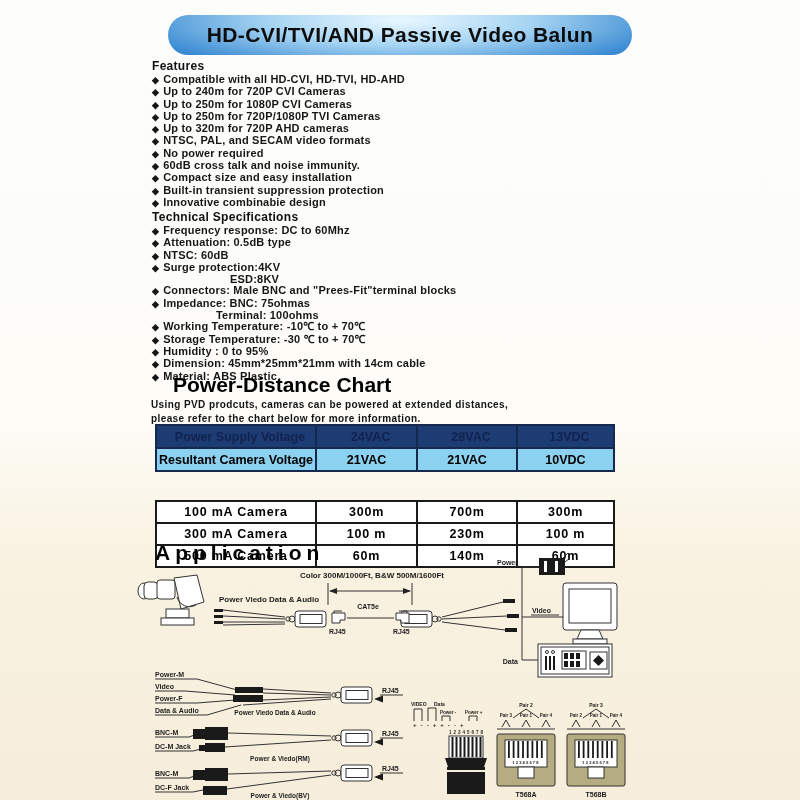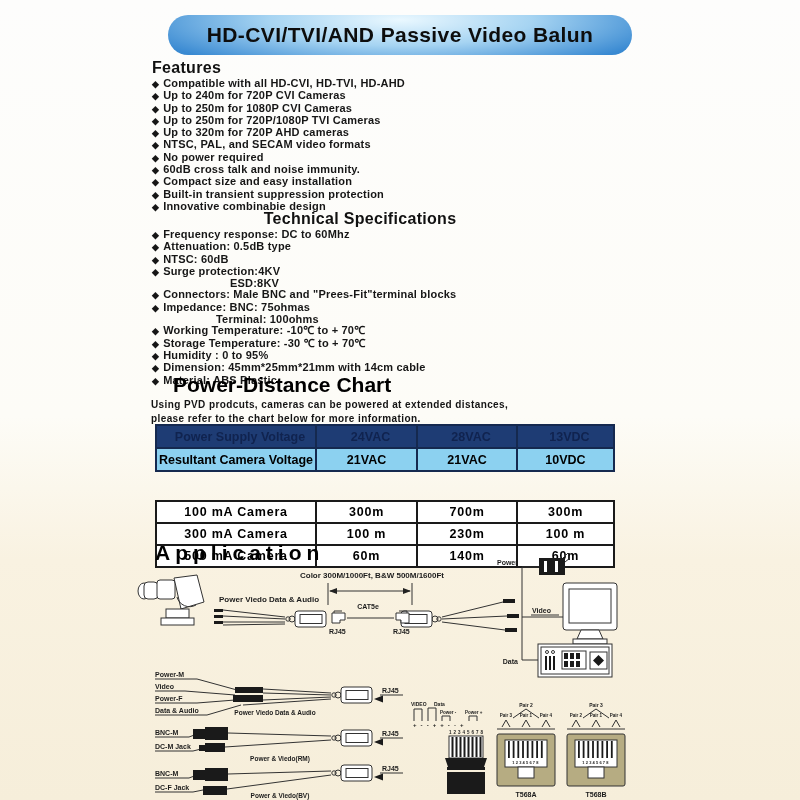--- a/index.html
+++ b/index.html
@@ -11,22 +11,22 @@
   .page{position:relative;width:730px;height:800px;}
 
   .header-pill{
     position:absolute;left:168px;top:15px;width:464px;height:40px;border-radius:21px;
     background:radial-gradient(ellipse 75% 170% at 50% 12%,#eaf8ff 0%,#a6d4f2 38%,#3a8ad2 78%,#2b78c0 100%);
     display:flex;align-items:center;justify-content:center;
   }
   .header-pill span{font-size:21px;font-weight:bold;color:#0d0d0d;letter-spacing:0.4px;}
 
   .features{position:absolute;left:152px;top:59px;}
-  .specs{position:absolute;left:152px;top:210px;text-align:right;}
-  .block-title{font-size:16px;font-weight:bold;color:#111;letter-spacing:0.3px;margin:0 0 1px 0;}
+  .specs{position:absolute;left:152px;top:210px;}
+  .block-title{font-size:12px;font-weight:bold;color:#111;letter-spacing:0.3px;margin:0 0 1px 0;}
   .bullet-list{list-style:none;margin:0;padding:0;}
   .bullet-list li{display:flex;align-items:baseline;font-size:11px;font-weight:bold;color:#161616;
     line-height:11.3px;letter-spacing:0.2px;white-space:nowrap;}
   .bullet-list .b{margin-right:4px;font-size:9px;}
   .bullet-list li.indent{padding-left:78px;}
   .bullet-list li.indent2{padding-left:64px;}
 
   .pd-title{position:absolute;left:173px;top:373px;font-size:21px;font-weight:bold;color:#000;margin:0;}
   .pd-desc{position:absolute;left:151px;top:398px;width:545px;font-size:10px;font-weight:bold;
     color:#141414;line-height:14px;letter-spacing:0.4px;margin:0;}

